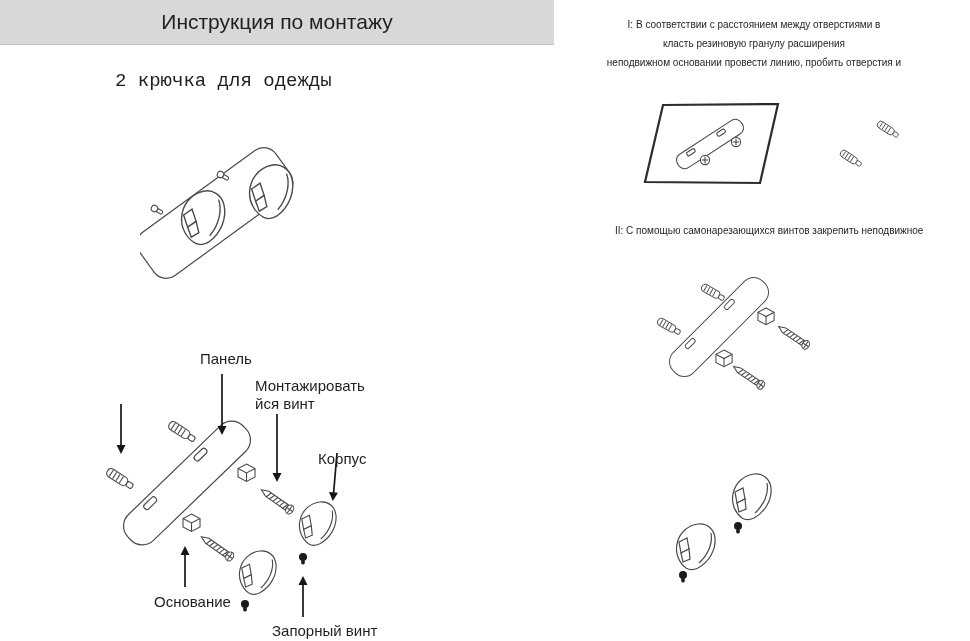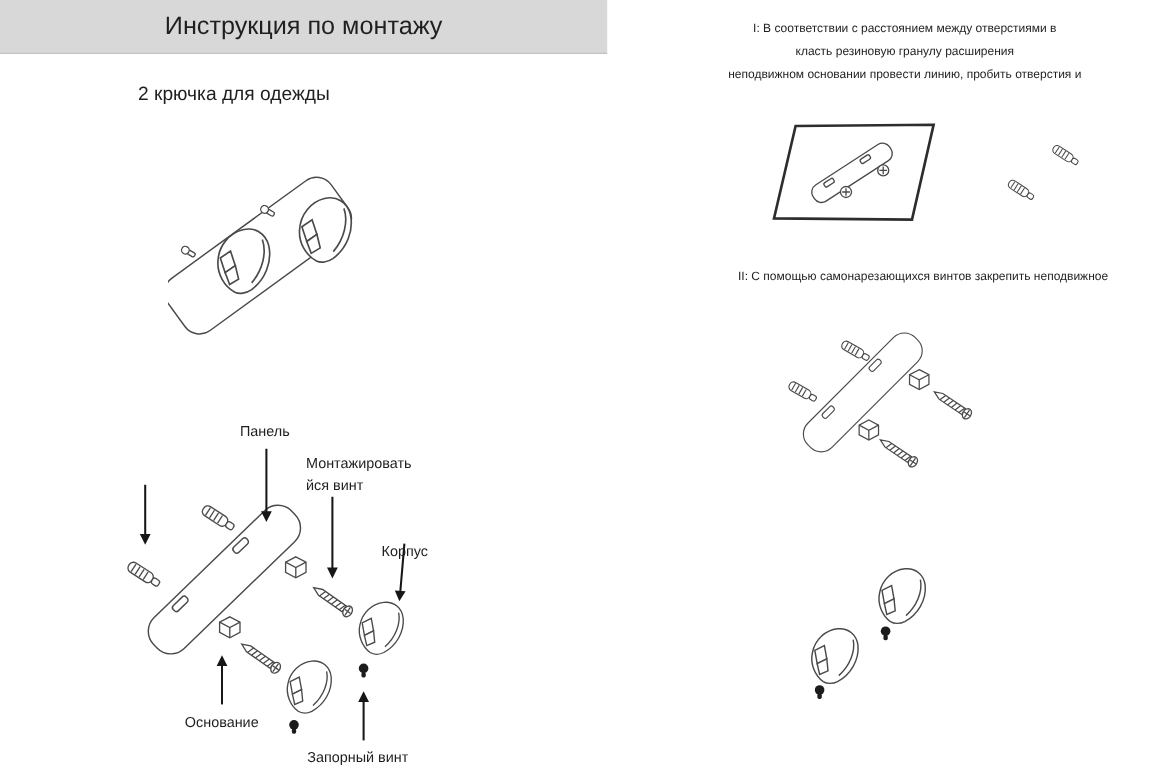--- a/index.html
+++ b/index.html
@@ -1,24 +1,24 @@
 <!DOCTYPE html>
 <html style="--header-bg: #d8d8d8;"><head>
 <meta charset="utf-8">
 <style>
   html,body{margin:0;padding:0;background:#fff;}
   .sheet{position:relative;width:970px;height:641px;background:#ffffff;
          font-family:"Liberation Sans",sans-serif;color:#1f1f1f;overflow:hidden;}
-  .header-bar{position:absolute;left:0;top:0;width:506px;height:44px;
+  .header-bar{position:absolute;left:0;top:0;width:554px;height:44px;
 
          background:var(--header-bg,#d8d8d8);border-bottom:1px solid #c2c2c2;
          display:flex;align-items:center;justify-content:center;font-size:21px;}
-  .subtitle{position:absolute;left:115px;top:70px;font-size:16px;}
+  .subtitle{position:absolute;left:115px;top:70px;font-size:19px;font-family:Liberation Mono, monospace;}
   .draw{position:absolute;}
-  .part-label{position:absolute;font-size:12px;line-height:18px;}
+  .part-label{position:absolute;font-size:15px;line-height:18px;}
   .step-text{position:absolute;font-size:10px;line-height:19px;}
   .centered{text-align:center;}
 </style>
 </head>
 <body>
 
 <div class="sheet">
 
   <svg width="0" height="0" style="position:absolute">
     <defs>
@@ -106,21 +106,21 @@
     </g>
   </svg>
 
   <div class="part-label" style="left:200px;top:350px">Панель</div>
   <div class="part-label" style="left:255px;top:377px">
     <div>Монтажировать</div>
     <div>йся винт</div>
   </div>
   <div class="part-label" style="left:318px;top:450px">Корпус</div>
   <div class="part-label" style="left:154px;top:593px">Основание</div>
-  <div class="part-label" style="left:256px;top:622px">Запорный винт</div>
+  <div class="part-label" style="left:272px;top:622px">Запорный винт</div>
 
   <div class="step-text centered" style="left:545px;top:15px;width:418px">
     <div>I: В соответствии с расстоянием между отверстиями в</div>
     <div>класть резиновую гранулу расширения</div>
     <div>неподвижном основании провести линию, пробить отверстия и</div>
   </div>
   <svg class="draw" style="left:630px;top:92px" width="290" height="115" viewBox="0 0 290 115">
     <polygon points="33,13 148,12 130,91 15,90" fill="#fff" stroke="#2d2d2d" stroke-width="2.2"></polygon>
     <g transform="translate(80,52) rotate(-33)" fill="#fff" stroke="#4a4a4a" stroke-width="1.1">
       <rect x="-38" y="-8" width="76" height="16" rx="7"></rect>

